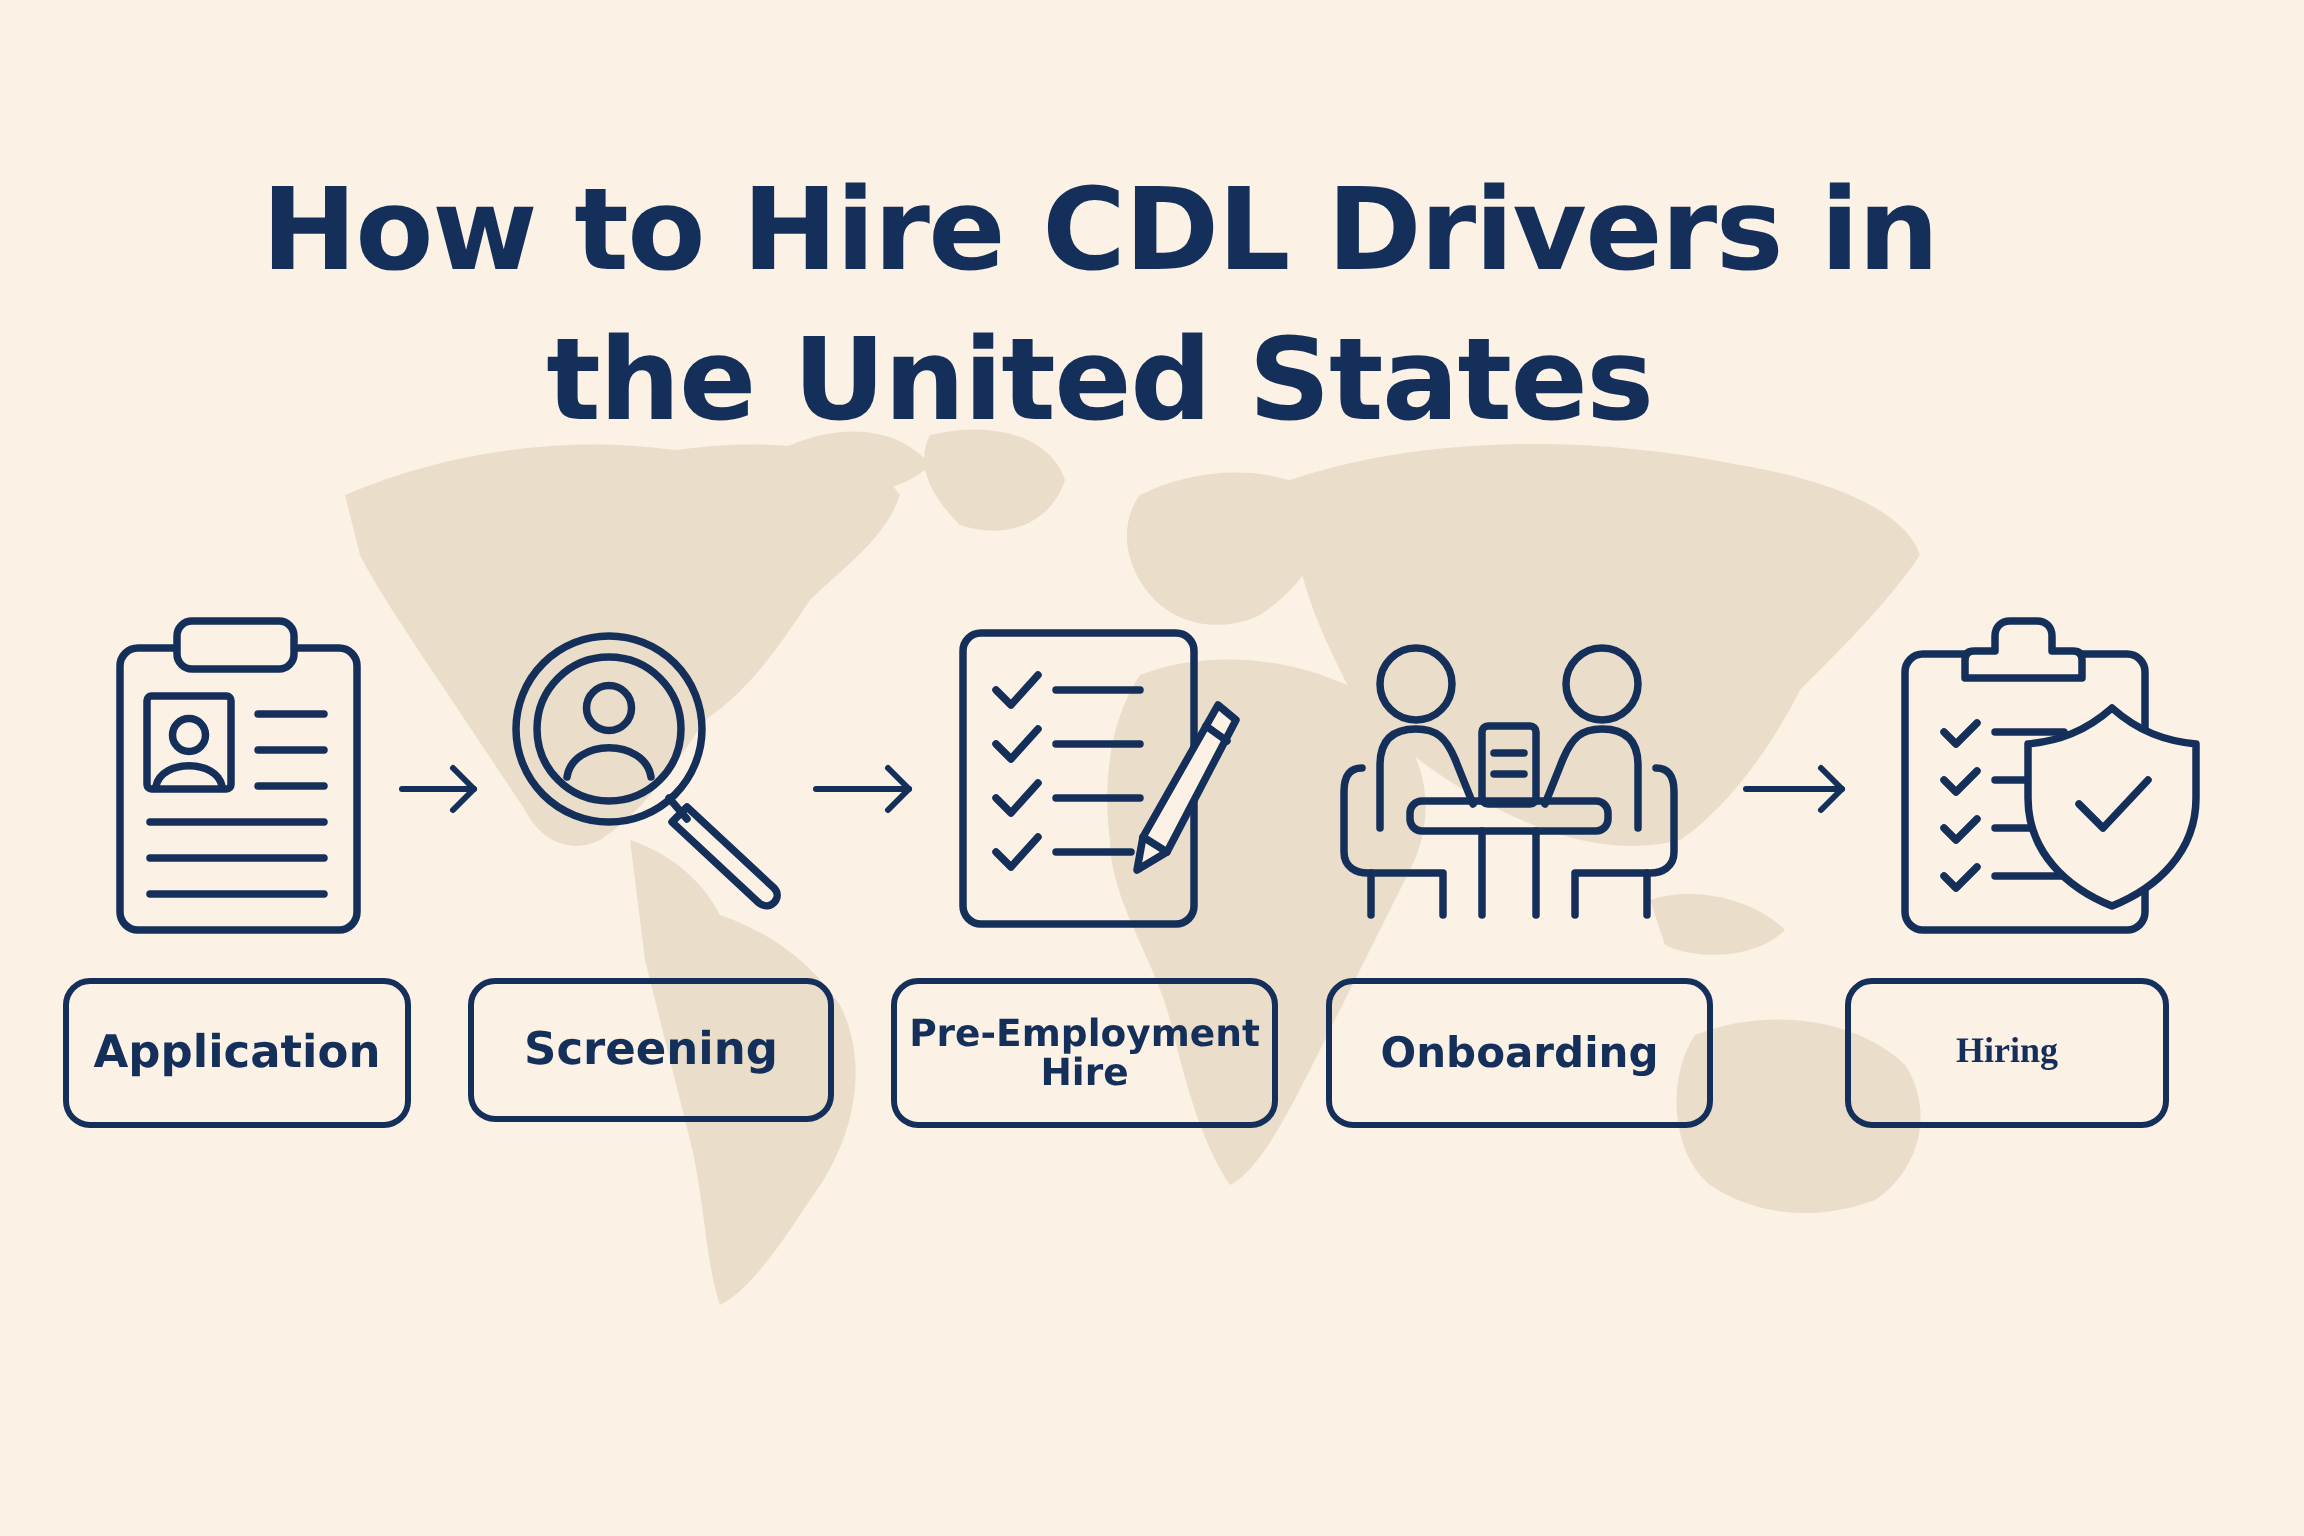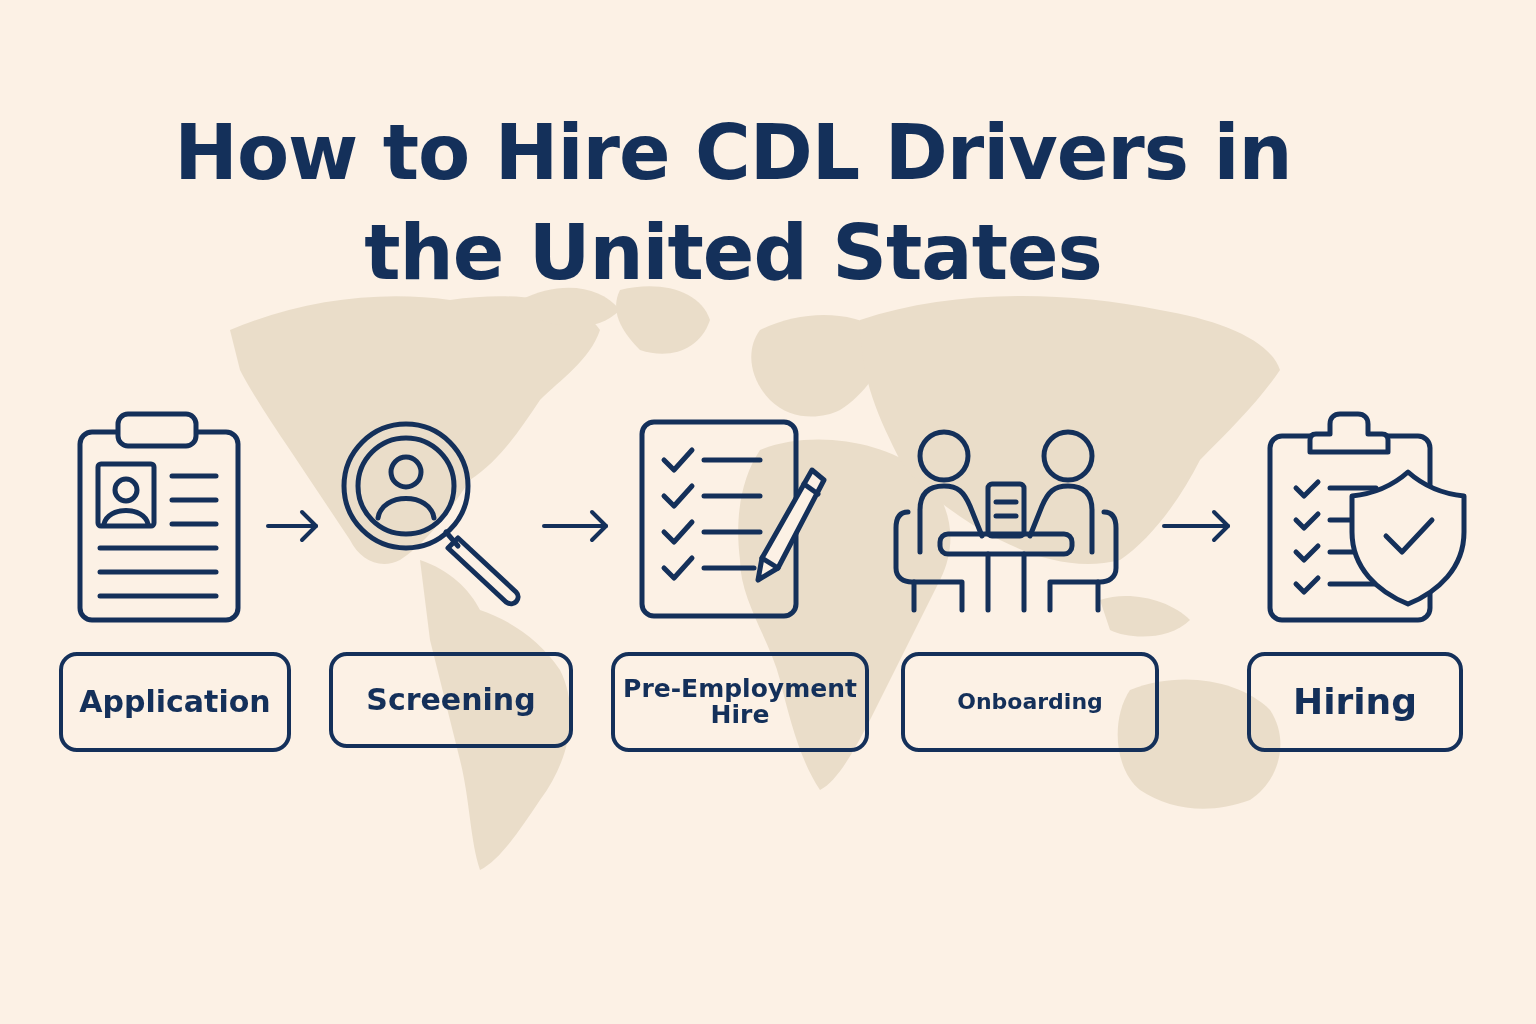--- a/index.html
+++ b/index.html
@@ -19,21 +19,20 @@
   .title.l2 { top:208px; left:-70px; }
   .icon { position:absolute; }
   .icon svg { width:100%; height:100%; overflow:visible; }
   .arrow { position:absolute; }
   .label {
     position:absolute; box-sizing:border-box;
     border:4px solid #14305a; border-radius:18px;
     display:flex; align-items:center; justify-content:center; flex-direction:column;
     text-align:center; font-weight:bold; color:#14305a; line-height:1.05;
     background:transparent;
-    margin-left:17px;
   }
   .label span { display:block; }
 </style>
 </head>
 <body>
 
 <svg class="map" viewBox="0 0 1536 1024">
   <g fill="#eaddc9">
 
     <path d="M230 330 C300 300 380 290 450 300 C520 290 580 300 600 330 C590 360 560 380 540 400 C520 430 500 460 470 480 C450 510 430 540 400 560 C380 570 360 560 350 540 C330 510 310 480 290 450 C270 420 250 390 240 370 Z"></path>
@@ -162,18 +161,18 @@
 <div class="label" style="left:42px; top:652px; width:232px; height:100px; font-size:30px;">
   <span>Application</span>
 </div>
 <div class="label" style="left:312px; top:652px; width:244px; height:96px; font-size:30px;">
   <span>Screening</span>
 </div>
 <div class="label" style="left:594px; top:652px; width:258px; height:100px; font-size:25px;align-items:center;">
   <span>Pre-Employment</span>
   <span>Hire</span>
 </div>
-<div class="label" style="left:884px; top:652px; width:258px; height:100px; font-size:22px;text-align:right;">
+<div class="label" style="left:884px; top:652px; width:258px; height:100px; font-size:28px;text-align:right;">
   <span>Onboarding</span>
 </div>
-<div class="label" style="left:1230px; top:652px; width:216px; height:100px; font-size:36px;">
+<div class="label" style="left:1230px; top:652px; width:216px; height:100px; font-size:24px;font-family:Liberation Serif, serif;">
   <span>Hiring</span>
 </div>
 
 </body></html>

